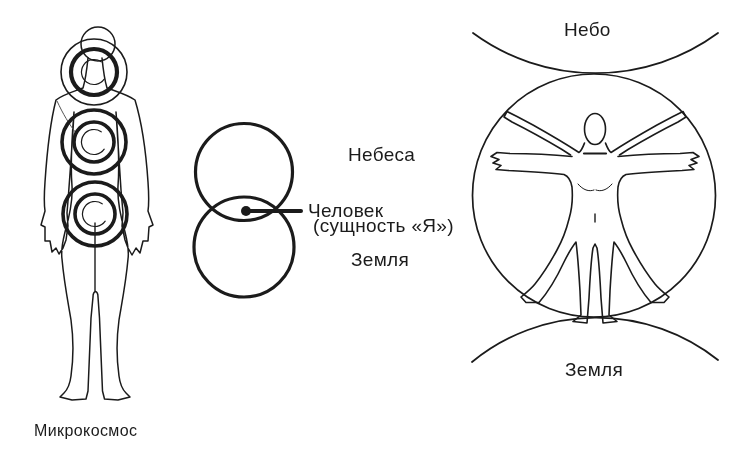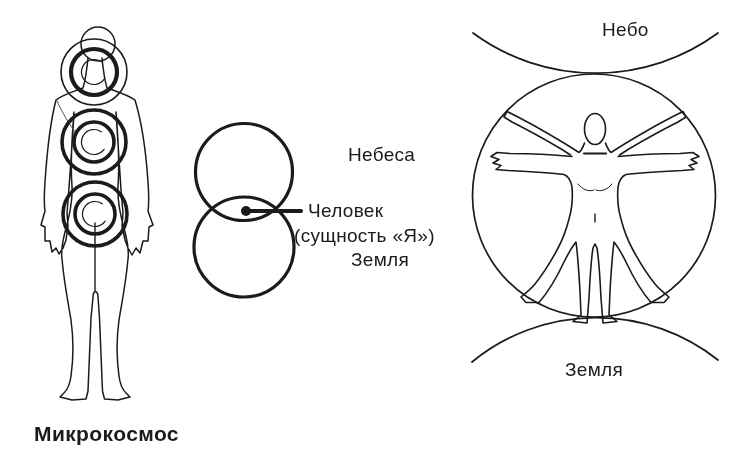--- a/index.html
+++ b/index.html
@@ -14,30 +14,30 @@
   .canvas svg{position:absolute;left:0;top:0;}
   .lbl{
     position:absolute;
     font-size:19px;
     letter-spacing:0.3px;
     white-space:nowrap;
     line-height:1.2;
   }
   .caption{
     position:absolute;
-    font-size:21px;
-    font-weight:bold;
+    font-size:16px;
+    font-weight:normal;
     letter-spacing:0.4px;
     white-space:nowrap;
   }
   .lbl-heavens{left:348px;top:144px;}
   .lbl-human1{left:308px;top:200px;}
-  .lbl-human2{left:294px;top:215px;margin-top:10px;}
+  .lbl-human2{left:313px;top:215px;}
   .lbl-earth-mid{left:351px;top:249px;}
-  .lbl-sky{left:602px;top:19px;text-align:right;}
+  .lbl-sky{left:564px;top:19px;text-align:right;}
   .lbl-earth-right{left:565px;top:359px;}
   .caption-micro{left:34px;top:422px;}
   .caption-macro{left:526px;top:426px;}
 </style>
 </head>
 <body>
 
 <div class="canvas">
 
   <svg width="743" height="467" viewBox="0 0 743 467">

